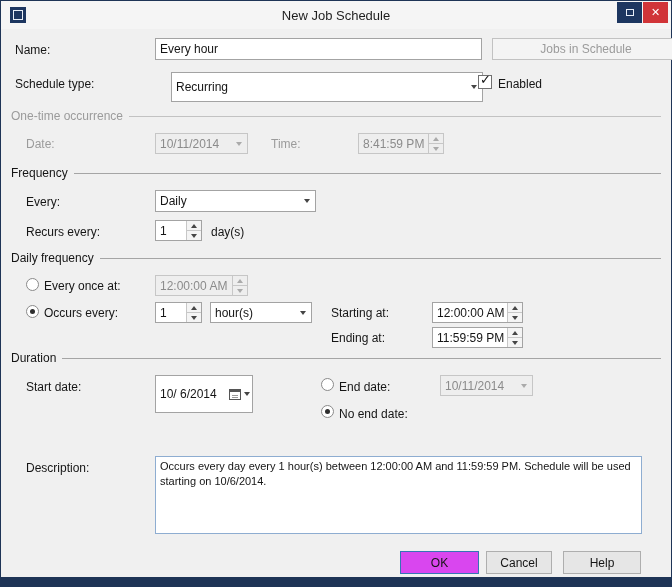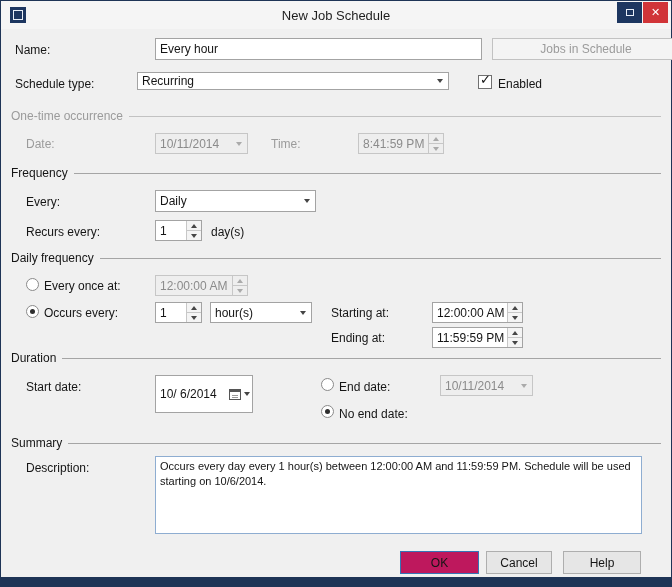--- a/index.html
+++ b/index.html
@@ -52,21 +52,21 @@
   .cal::before { content:""; position:absolute; left:-1px; right:-1px; top:-1px; height:3px; background:#555; }
   .cal::after { content:""; position:absolute; left:2px; top:5px; width:6px; height:1px; background:#9a9a9a; box-shadow:0 2px 0 #9a9a9a; }
 
   .radio { position:absolute; width:13px; height:13px; border-radius:50%; border:1px solid #8a8a8a; background:#fff; }
   .radio.sel::after { content:""; position:absolute; left:3px; top:3px; width:5px; height:5px; border-radius:50%; background:#2e2e2e; }
 
   .checkbox { position:absolute; width:14px; height:14px; border:1px solid #707070; background:#fff; }
   .checkbox .mark { position:absolute; left:1px; top:-3px; font-size:13px; color:#101010; line-height:1; }
 
   .btn { position:absolute; display:flex; align-items:center; justify-content:center; font-size:12px; color:#151515; background:#e6e6e6; border:1px solid #aeaeae; cursor:default; }
-  .btn.primary { background:#be185d; border-color:#3575b5; }
+  .btn.primary { background:#d946ef; border-color:#3575b5; }
   .btn.dis { background:#f4f4f4; border-color:#c2c2c2; color:#9b9b9b; }
 
   .descbox { position:absolute; background:#fff; border:1px solid #8eadd1; font-family:"Liberation Sans", sans-serif; font-size:11px; line-height:15px; color:#151515; padding:2px 4px; resize:none; overflow:hidden; }
 </style>
 </head>
 <body>
 
 <div class="window">
 
   <div class="titlebar">
@@ -84,21 +84,21 @@
 
     <span class="lbl" style="left:14px;top:14px">Name:</span>
     <div class="field" style="left:154px;top:9px;width:327px;height:22px">
       <span class="txt">Every hour</span>
     </div>
     <div class="btn dis" style="left:491px;top:9px;width:188px;height:22px">
       <span>Jobs in Schedule</span>
     </div>
 
     <span class="lbl" style="left:14px;top:48px">Schedule type:</span>
-    <div class="field" style="left:136px;top:43px;width:312px;height:18px">
+    <div class="field" style="left:170px;top:43px;width:312px;height:30px">
       <span class="txt">Recurring</span>
       <span class="drop">
           <i class="td"></i>
         </span>
     </div>
     <span class="checkbox" style="left:477px;top:46px">
       <span class="mark">✓</span>
     </span>
     <span class="lbl" style="left:497px;top:48px">Enabled</span>
 
@@ -230,24 +230,20 @@
     <span class="lbl" style="left:338px;top:351px">End date:</span>
     <div class="field dis" style="left:439px;top:346px;width:93px;height:21px">
       <span class="txt">10/11/2014</span>
       <span class="drop">
           <i class="td"></i>
         </span>
     </div>
     <span class="radio sel" style="left:320px;top:376px"></span>
     <span class="lbl" style="left:338px;top:378px">No end date:</span>
 
-    <div class="group" style="top:407px">
-      <span class="glabel">Summary</span>
-      <span class="gline"></span>
-    </div>
     <span class="lbl" style="left:25px;top:432px">Description:</span>
     <textarea class="descbox" style="left: 154px; top: 427px; width: 487px; height: 78px;" readonly="">Occurs every day every 1 hour(s) between 12:00:00 AM and 11:59:59 PM. Schedule will be used starting on 10/6/2014.</textarea>
 
     <div class="btn primary" style="left:399px;top:522px;width:79px;height:23px">
       <span>OK</span>
     </div>
     <div class="btn" style="left:485px;top:522px;width:66px;height:23px">
       <span>Cancel</span>
     </div>
     <div class="btn" style="left:562px;top:522px;width:78px;height:23px">

